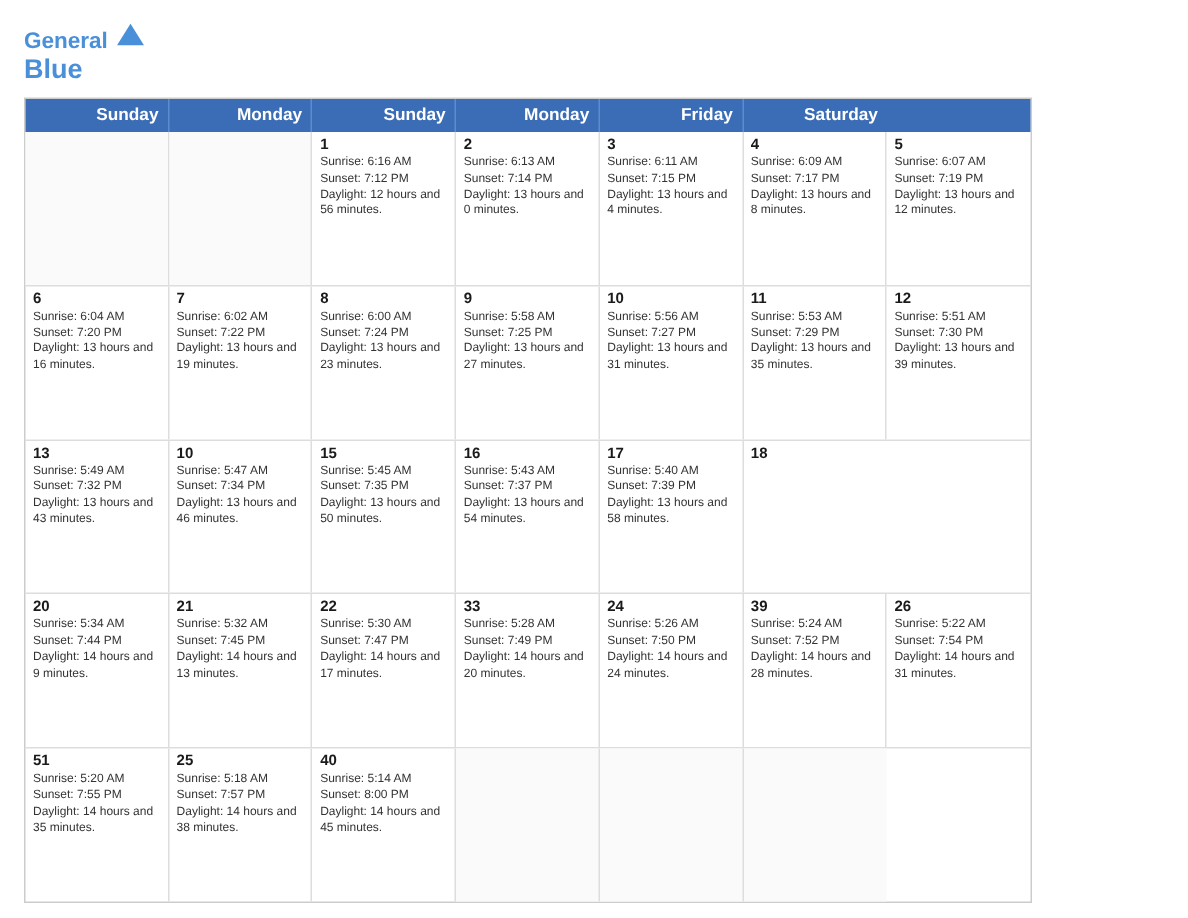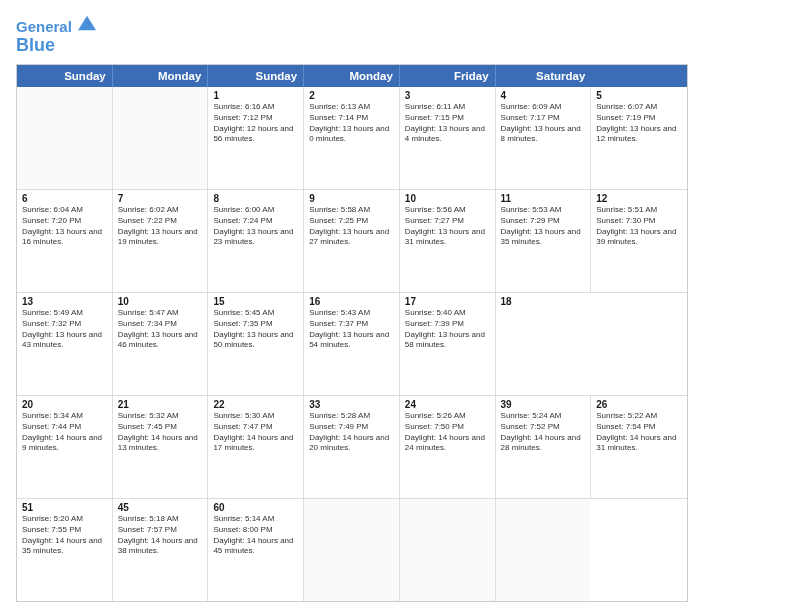--- a/index.html
+++ b/index.html
@@ -253,25 +253,25 @@
             <div class="day-num">26</div>
             <div class="cell-text">Sunrise: 5:22 AM<br>Sunset: 7:54 PM<br>Daylight: 14 hours and 31 minutes.</div>
           </div>
         </div>
         <div class="cal-row">
           <div class="cal-cell">
             <div class="day-num">51</div>
             <div class="cell-text">Sunrise: 5:20 AM<br>Sunset: 7:55 PM<br>Daylight: 14 hours and 35 minutes.</div>
           </div>
           <div class="cal-cell">
-            <div class="day-num">45</div>
+            <div class="day-num">25</div>
             <div class="cell-text">Sunrise: 5:18 AM<br>Sunset: 7:57 PM<br>Daylight: 14 hours and 38 minutes.</div>
           </div>
           <div class="cal-cell">
-            <div class="day-num">60</div>
+            <div class="day-num">40</div>
             <div class="cell-text">Sunrise: 5:14 AM<br>Sunset: 8:00 PM<br>Daylight: 14 hours and 45 minutes.</div>
           </div>
           <div class="cal-cell empty"></div>
           <div class="cal-cell empty"></div>
           <div class="cal-cell empty"></div>
         </div>
       </div>
   </div>
 </div>
 

